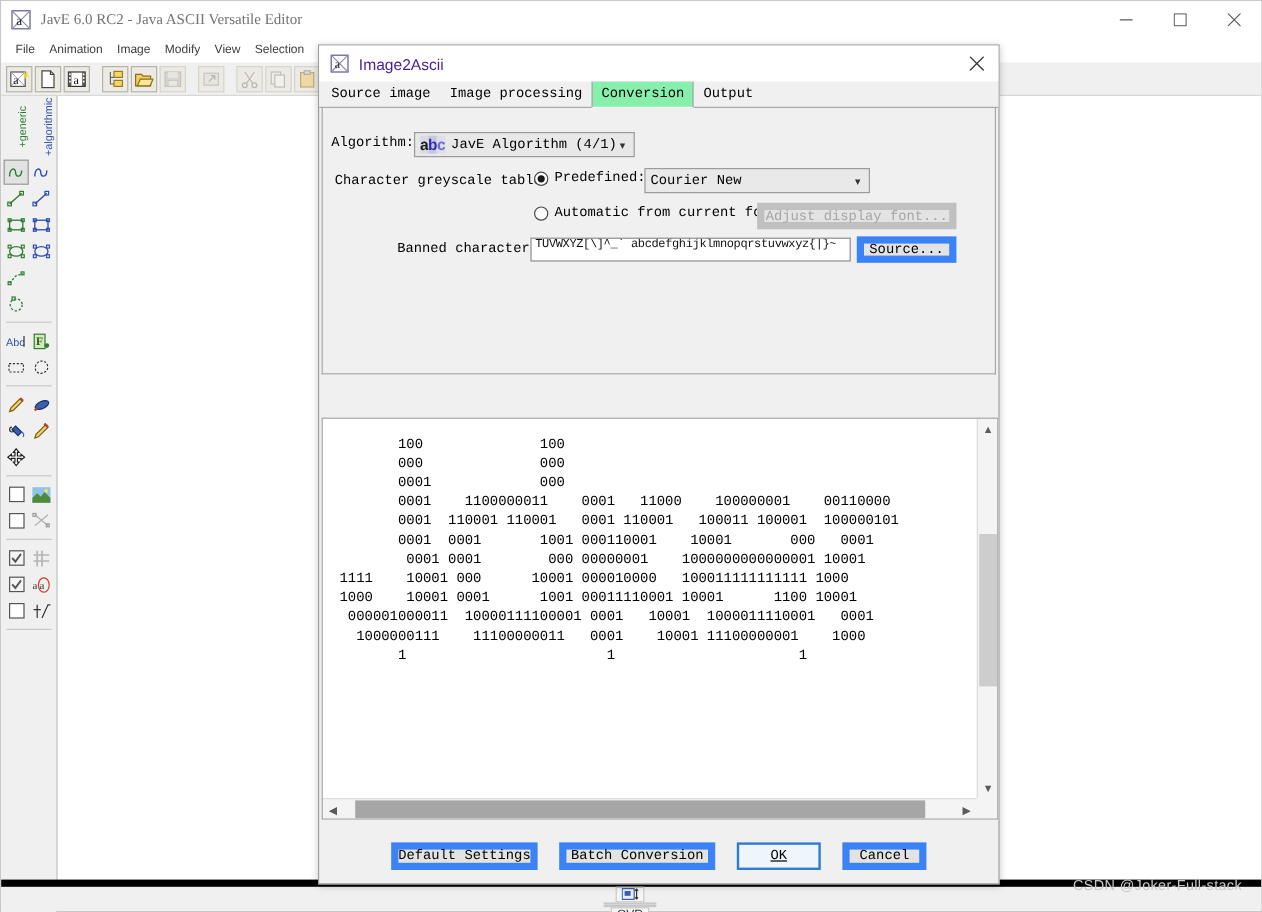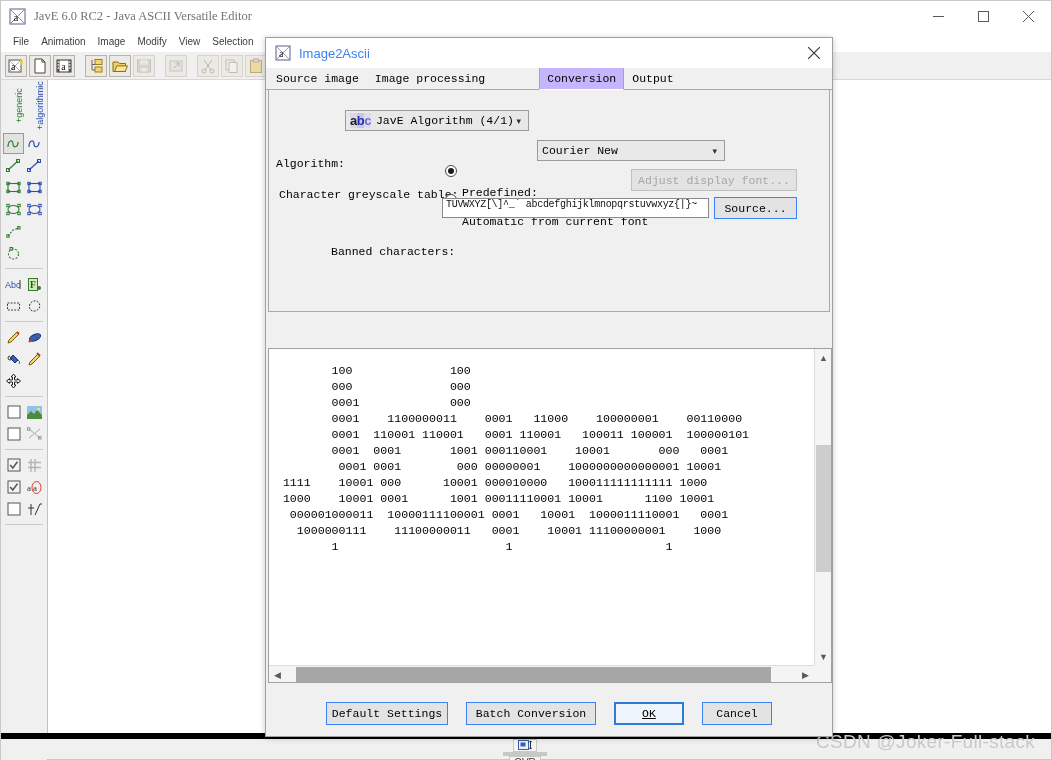--- a/index.html
+++ b/index.html
@@ -188,21 +188,21 @@
     color: #333;
     box-sizing: border-box;
     font-family: "Liberation Sans", sans-serif;
   }
 
   
   #watermark {
     position: absolute;
     right: 16px;
     top: 730px;
-    font-size: 19px;
+    font-size: 12px;
     color: #c9c9c9;
     letter-spacing: 0.3px;
     font-family: "Liberation Sans", sans-serif;
     pointer-events: none;
     white-space: nowrap;
   }
 
   
   #dialog {
     position: absolute;
@@ -222,21 +222,21 @@
     align-items: center;
     flex: 0 0 auto;
     position: relative;
   }
   #dlg-icon {
     width: 16px; height: 16px;
     margin-left: 9px; margin-right: 8px;
   }
   #dlg-title-text {
     font-size: 13px;
-    color: #3b82f6;
+    color: #4c1d95;
     font-family: "Liberation Sans", sans-serif;
   }
   #dlg-close {
     position: absolute;
     right: 0; top: 0;
     width: 36px; height: 30px;
     display: flex;
     align-items: center;
     justify-content: center;
     color: #333;
@@ -258,47 +258,45 @@
     font-size: 11.5px;
     color: #000;
     padding: 0 7px 3px 7px;
     border: 1px solid transparent;
     border-bottom: none;
     box-sizing: border-box;
     line-height: 15px;
     white-space: nowrap;
   }
   .tab.active {
-    background: #c4b5fd;
+    background: #86efac;
     border: 1px solid #a8a8a8;
     border-bottom: 1px solid #ffffff;
     margin-bottom: -1px;
     height: 23px;
     padding-top: 3px;
-    margin-left: 46px;
   }
 
   
   #tab-panel {
     background: #f0f0f0;
     border: 1px solid #a8a8a8;
     border-top: none;
     margin: 0 2px;
     flex: 0 0 auto;
     height: 222px;
     position: relative;
     box-sizing: border-box;
   }
 
   .form-label {
     font-family: "Liberation Mono", monospace;
     font-size: 11.5px;
     color: #000;
     white-space: nowrap;
-    margin-top: 44px;
   }
 
   .combo {
     border: 1px solid #9b9b9b;
     background: #e8e8e8;
     height: 21px;
     display: flex;
     align-items: center;
     box-sizing: border-box;
     position: relative;
@@ -361,21 +359,21 @@
   }
   .text-input .val {
     font-family: "Liberation Mono", monospace;
     font-size: 10px;
     color: #111;
     white-space: nowrap;
     letter-spacing: -0.3px;
   }
 
   .btn {
-    border: 1px solid #3b82f6;
+    border: 6px solid #3b82f6;
     background: #e3e3e3;
     font-family: "Liberation Mono", monospace;
     font-size: 11.5px;
     color: #000;
     display: flex;
     align-items: center;
     justify-content: center;
     box-sizing: border-box;
     height: 22px;
     white-space: nowrap;

